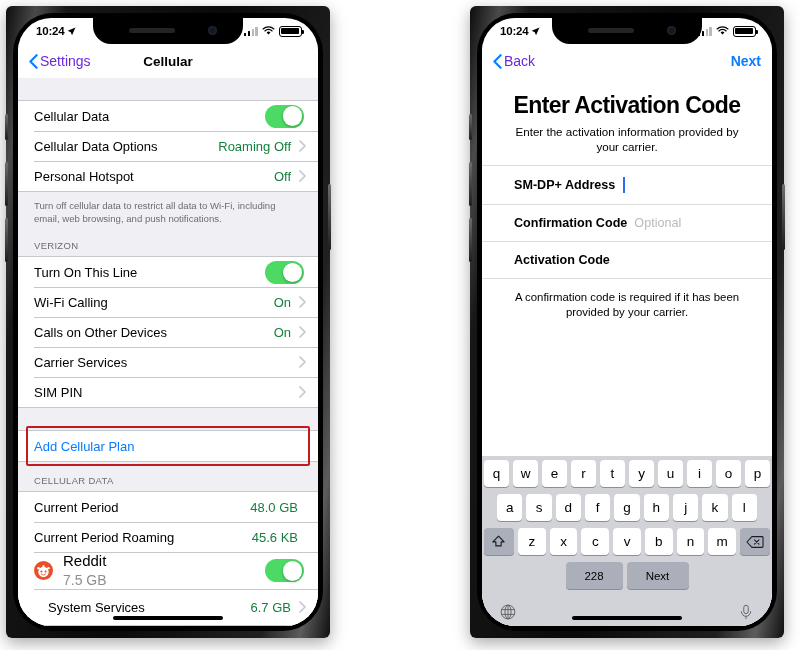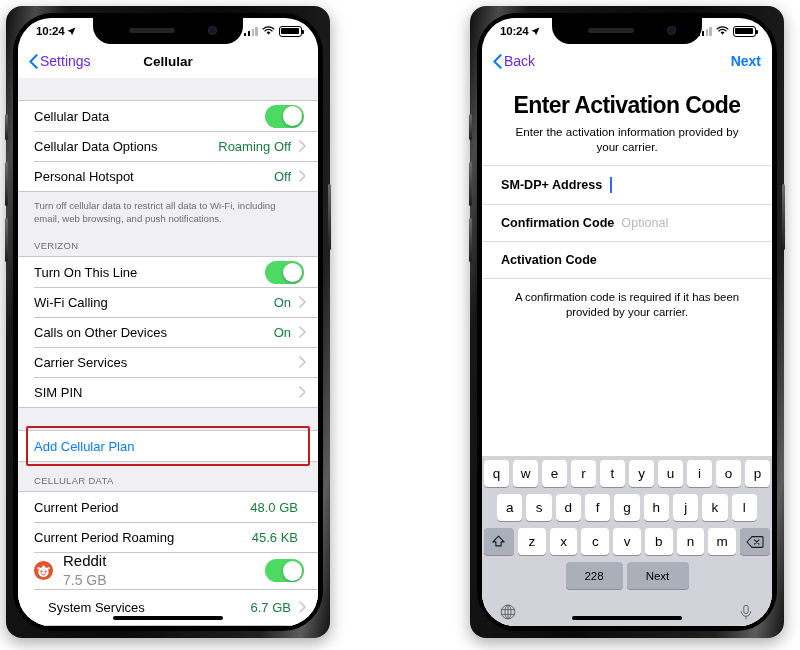--- a/index.html
+++ b/index.html
@@ -5,21 +5,21 @@
   * { box-sizing: border-box; margin: 0; padding: 0; }
   html, body {
     width: 800px; height: 650px;
     background: #ffffff;
     font-family: "Liberation Sans", sans-serif;
     overflow: hidden;
   }
   .stage { position: relative; width: 800px; height: 650px; background:#fff; }
 
   
-  .phone { position: absolute; border-radius: 16px; padding: 7px;
+  .phone { position: absolute; border-radius: 6px; padding: 7px;
     background: linear-gradient(100deg,#0d0d0d 0%,#4a4a4a 7%,#171717 14%,#090909 50%,#202020 84%,#5c5c5c 93%,#101010 100%);
     box-shadow: 0 5px 16px rgba(0,0,0,.34);
   }
   .bezel { position:absolute; inset:7px; border-radius:40px; background:#000; }
   .screen { position:absolute; inset:12px; border-radius:33px; background:#fff; overflow:hidden; }
   .phone-l { left:6px; top:6px; width:324px; height:632px; }
   .phone-r { left:470px; top:6px; width:314px; height:632px; }
 
   .side-btn { position:absolute; width:3px; border-radius:2px;
     background:linear-gradient(180deg,#6d6d6d,#1e1e1e); }
@@ -93,21 +93,21 @@
     border-radius:2px; pointer-events:none; z-index:5; }
 
   .home-ind { position:absolute; bottom:6px; left:50%; transform:translateX(-50%);
     width:110px; height:4px; border-radius:3px; background:#000; z-index:6; }
 
   
   .act-body { height:calc(100% - 60px); background:#fff; display:flex; flex-direction:column; }
   .act-head { padding:14px 18px 10px; text-align:center; }
   .act-title { font-size:23px; font-weight:bold; color:#000; letter-spacing:-.6px; }
   .act-sub { font-size:11.6px; color:#000; line-height:1.33; margin-top:5px; padding:0 6px; }
-  .field { display:flex; align-items:center; padding:11px 19px; border-top:.6px solid #dcdcdc; }
+  .field { display:flex; align-items:center; padding:11px 32px; border-top:.6px solid #dcdcdc; }
   .field-label { font-size:12.6px; font-weight:bold; color:#000; }
   .field-opt { font-size:12.6px; color:#b9b9be; margin-left:7px; }
   .caret { width:1.6px; height:16px; background:#2a6df5; margin-left:8px; }
   .field-note { border-top:.6px solid #dcdcdc; text-align:center; font-size:11.4px;
     color:#000; line-height:1.35; padding:11px 22px; }
   .spacer { flex:1; }
 
   
   .keyboard { background:#d1d3d9; padding:4px 2px 0; }
   .krow { display:flex; justify-content:center; gap:4px; margin-bottom:7px; }

